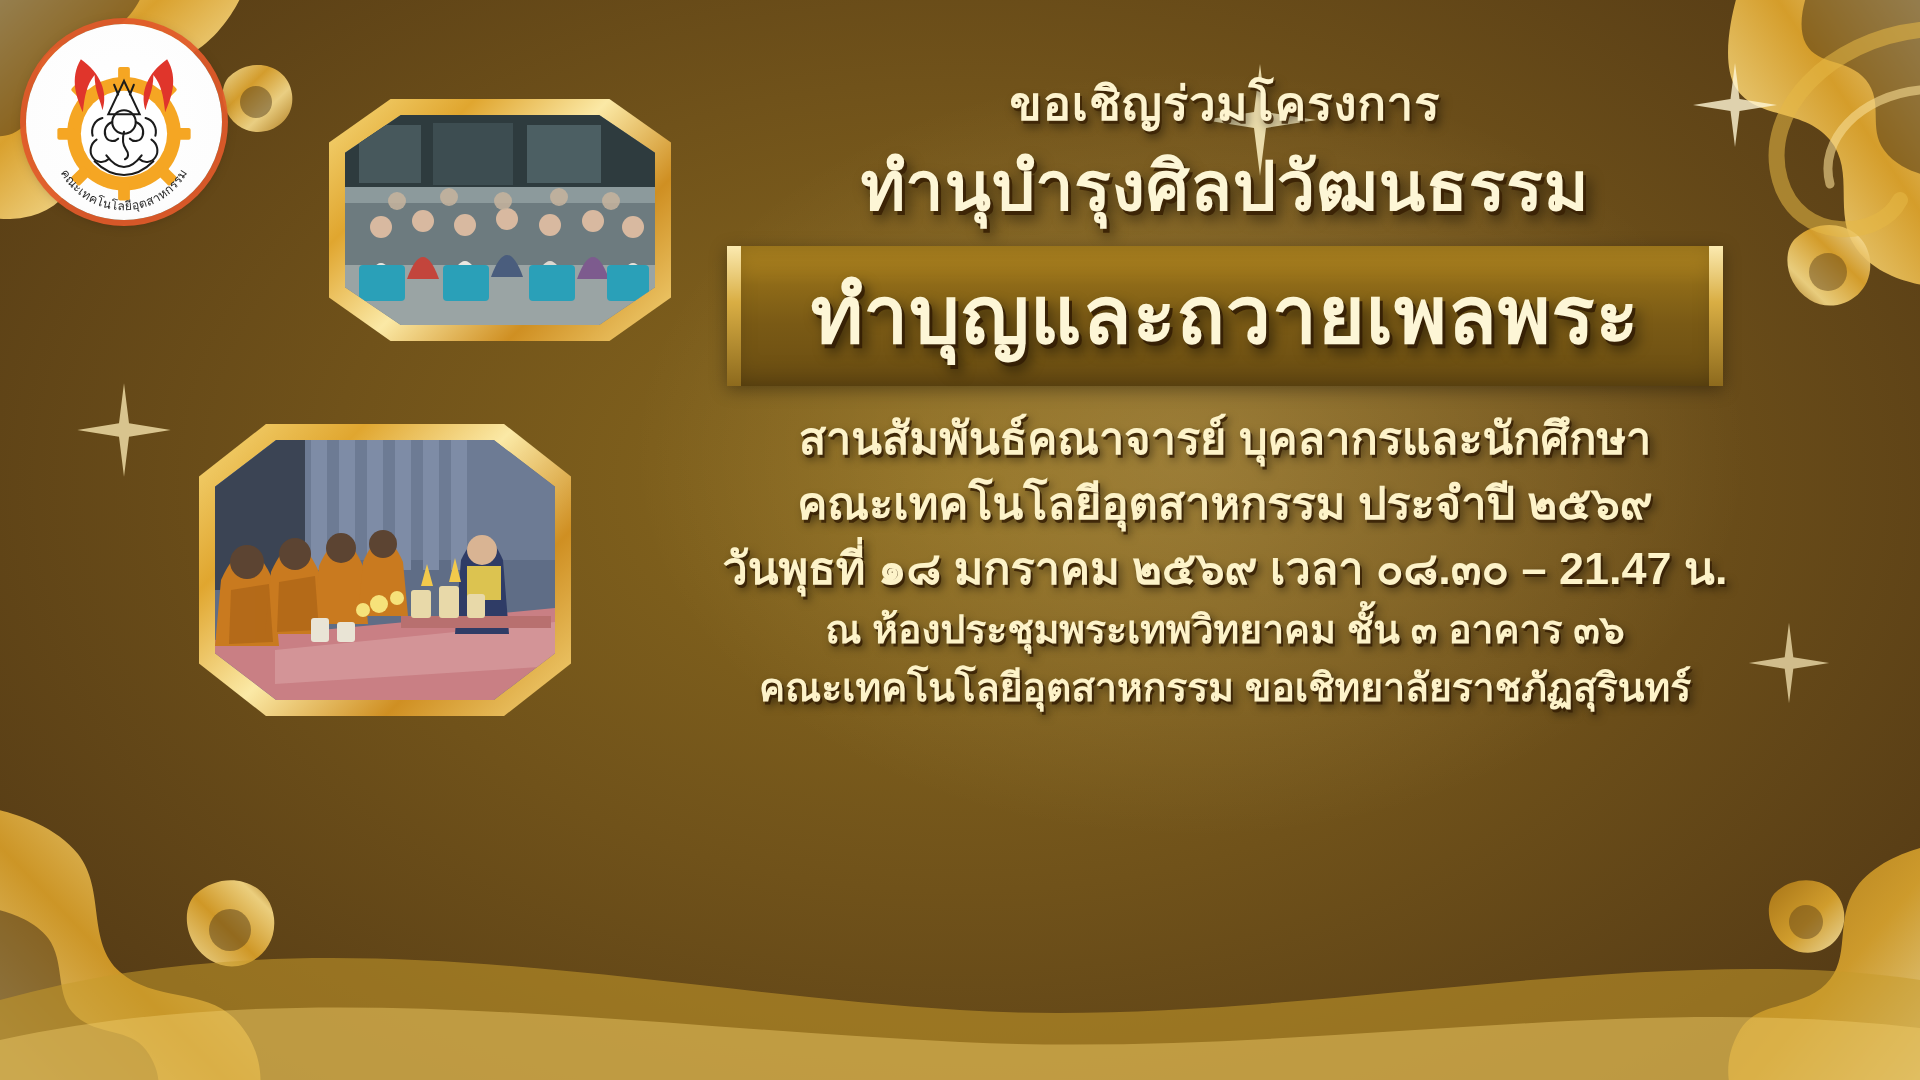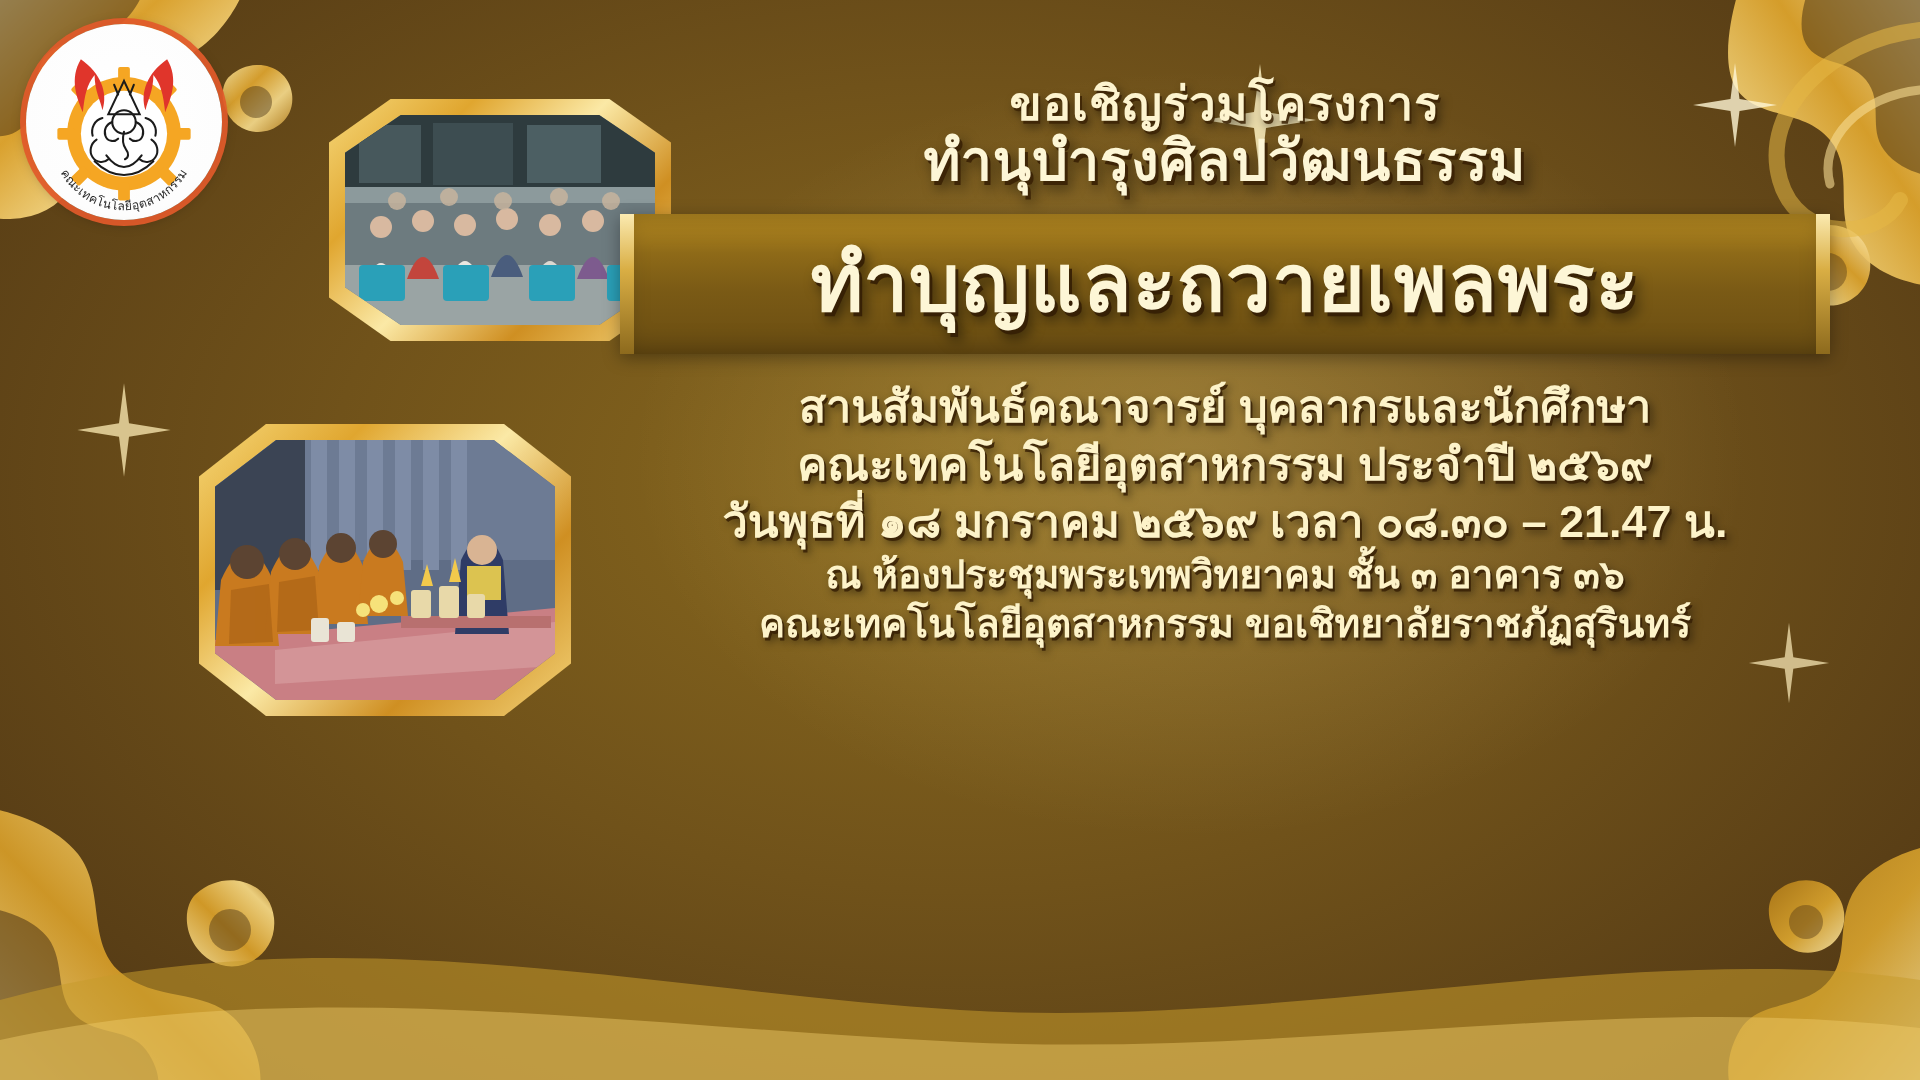--- a/index.html
+++ b/index.html
@@ -41,36 +41,36 @@
   .photoFrame .clipimg{position:absolute;inset:0;overflow:hidden;}
   .photoFrame .clipimg svg{position:absolute;inset:0;}
 
   
   #textblock{position:absolute;left:560px;top:78px;width:1330px;text-align:center;}
   .thaiText{font-family:Liberation Sans, sans-serif;color:#fdf4cf;font-weight:bold;}
 
   .kicker{font-size:47px;letter-spacing:1px;line-height:1.1;
     text-shadow:2px 3px 0 rgba(60,35,5,.85),4px 6px 10px rgba(0,0,0,.5);}
 
-  .headline1{font-size:56px;line-height:1.12;letter-spacing:1px;
+  .headline1{font-size:68px;margin-top:18px;line-height:1.12;letter-spacing:1px;
     color:#fdf6d6;
     text-shadow:3px 4px 0 rgba(58,33,4,.9),6px 8px 14px rgba(0,0,0,.55);}
 
-  .bannerBox{position:relative;margin:22px auto 0;width:1210px;height:140px;
+  .bannerBox{position:relative;margin:22px auto 0;width:996px;height:140px;
     background:linear-gradient(180deg,#b98c22 0%,#8e6a18 28%,#7a5a15 55%,#6a4d12 100%);
     box-shadow:inset 0 0 28px rgba(0,0,0,.35),0 4px 16px rgba(0,0,0,.35);
     display:flex;align-items:center;justify-content:center;}
   .bannerBox:before,.bannerBox:after{content:"";position:absolute;top:0;bottom:0;width:14px;
     background:linear-gradient(180deg,#fbeab0,#d9ae44 40%,#8d6a1d);}
   .bannerBox:before{left:0;}
   .bannerBox:after{right:0;}
   .headline2{font-size:80px;line-height:1;letter-spacing:1px;color:#fdf6d6;
     text-shadow:3px 4px 0 rgba(52,30,4,.9),6px 8px 13px rgba(0,0,0,.55);}
 
-  .bodyline{font-size:45px;line-height:1.27;color:#fdf3c9;
+  .bodyline{font-size:45px;line-height:1.27;margin-top:8px;color:#fdf3c9;
     text-shadow:2px 3px 0 rgba(55,32,5,.85),4px 5px 9px rgba(0,0,0,.5);}
   .bodyline.first{margin-top:24px;}
   .bodyline.small{font-size:39px;}
 </style>
 </head>
 <body>
 
 <div id="poster">
 
   <div class="corner tl">

